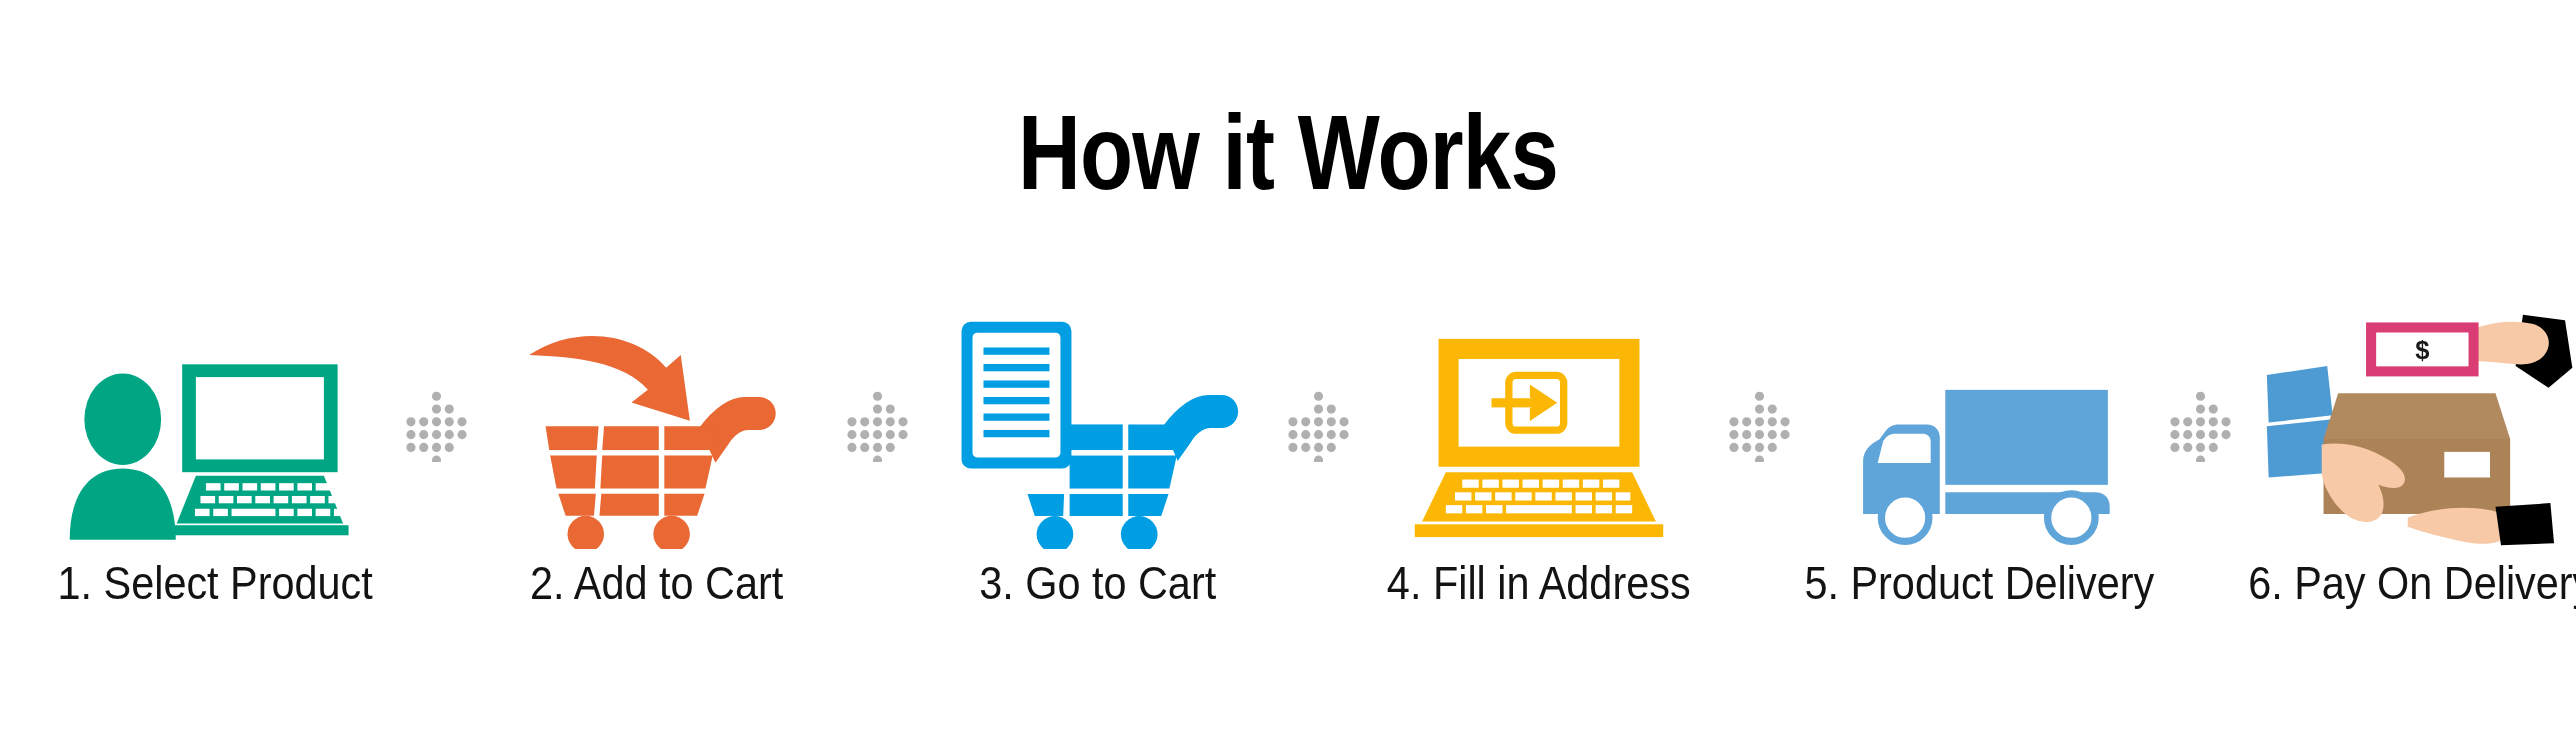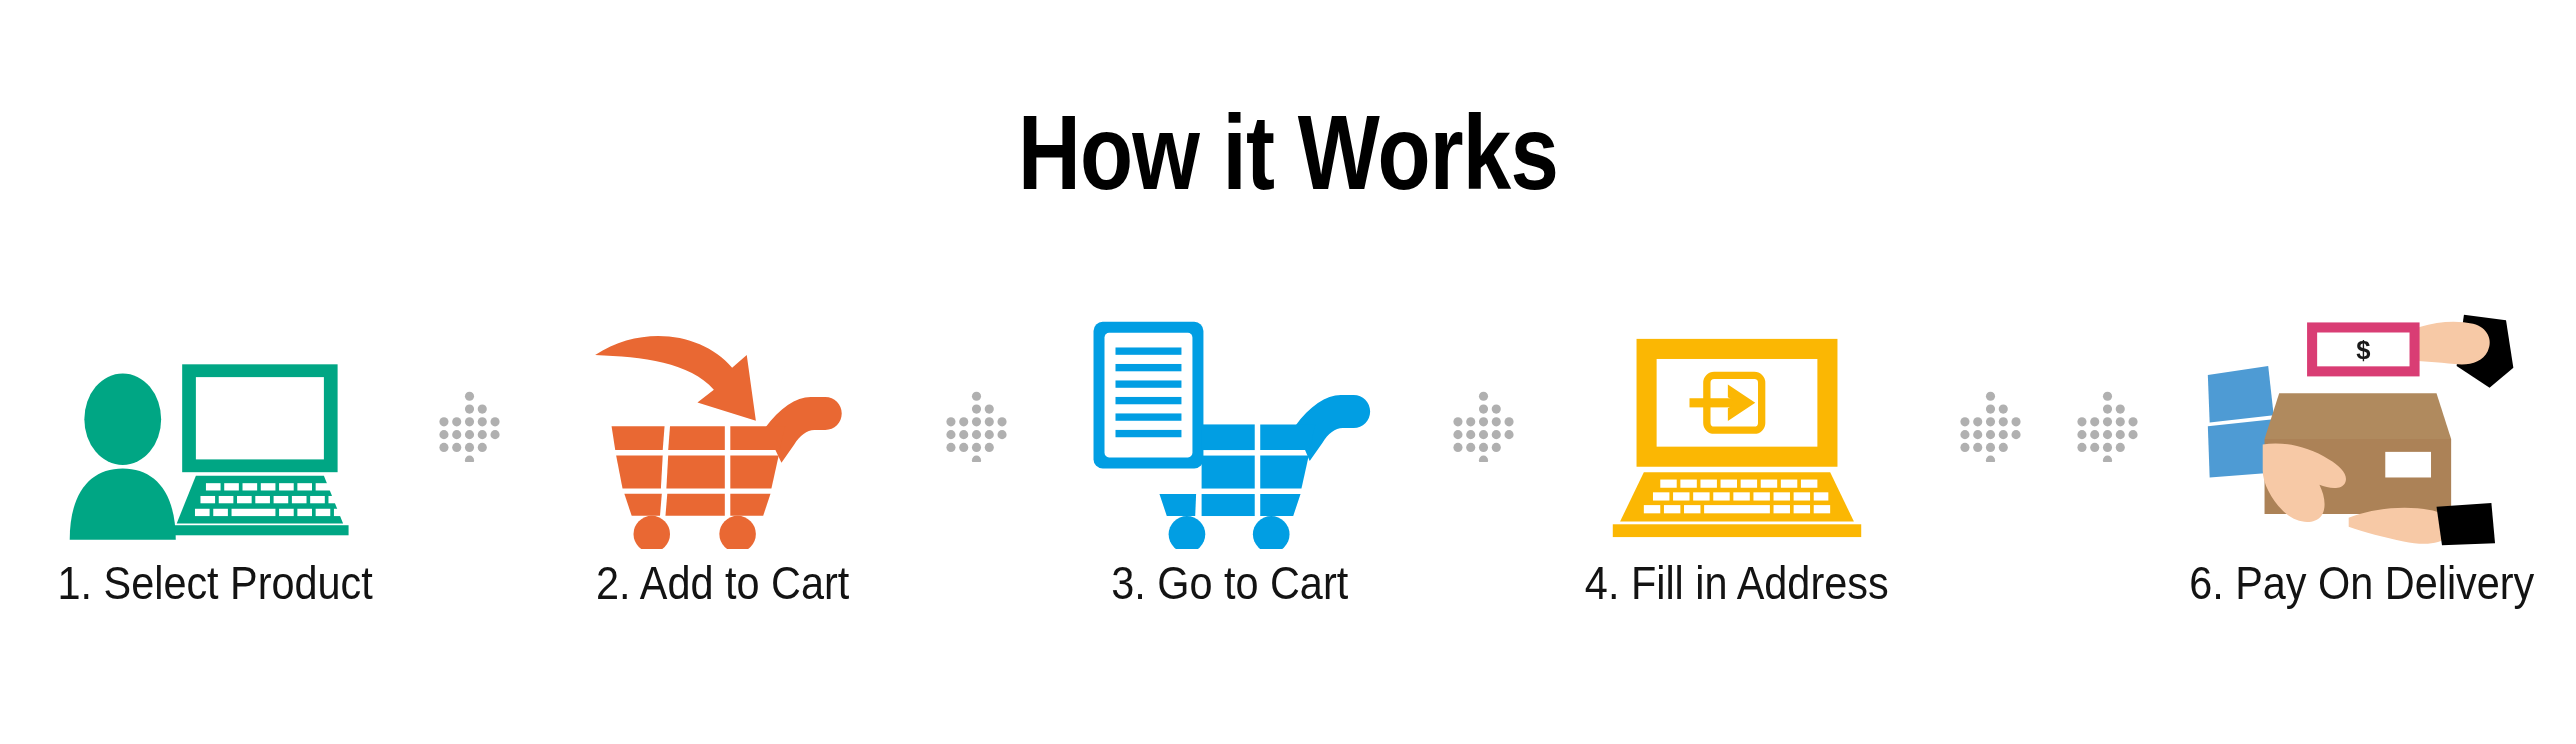--- a/index.html
+++ b/index.html
@@ -376,20 +376,38 @@
             <circle cx="68" cy="50" r="5"></circle>
           <circle cx="12" cy="64" r="5"></circle>
             <circle cx="26" cy="64" r="5"></circle>
             <circle cx="40" cy="64" r="5"></circle>
             <circle cx="54" cy="64" r="5"></circle>
           <circle cx="40" cy="78" r="5"></circle>
         </g>
       </svg>
     </div>
 
+    <div class="step">
+      <div class="icon-box">
+        <svg width="274" height="174" viewBox="0 0 300 190">
+
+          <rect x="112" y="16" width="178" height="104" fill="#5FA5D9"></rect>
+
+          <path d="M112 128 L276 128 C286 128 292 134 292 144 L292 152 L112 152 Z" fill="#5FA5D9"></path>
+
+          <path d="M22 94 C22 84 28 76 40 70 L46 62 C50 56 56 54 62 54 L92 54 C100 54 106 60 106 68 L106 152 L22 152 Z" fill="#5FA5D9"></path>
+
+          <path d="M44 72 C48 66 52 64 58 64 L88 64 C93 64 96 68 96 73 L96 96 L38 96 Z" fill="#ffffff"></path>
+
+          <circle cx="68" cy="156" r="26" fill="#ffffff" stroke="#5FA5D9" stroke-width="8"></circle>
+          <circle cx="250" cy="156" r="26" fill="#ffffff" stroke="#5FA5D9" stroke-width="8"></circle>
+        </svg>
+      </div>
+      <div class="step-label">5. Product Delivery</div>
+    </div>
 
     <div class="sep">
       <svg width="73" height="73" viewBox="0 0 80 80">
         <g fill="#B0B0B0">
           <circle cx="40" cy="8" r="5"></circle>
           <circle cx="40" cy="22" r="5"></circle>
             <circle cx="54" cy="22" r="5"></circle>
           <circle cx="12" cy="36" r="5"></circle>
             <circle cx="26" cy="36" r="5"></circle>
             <circle cx="40" cy="36" r="5"></circle>

